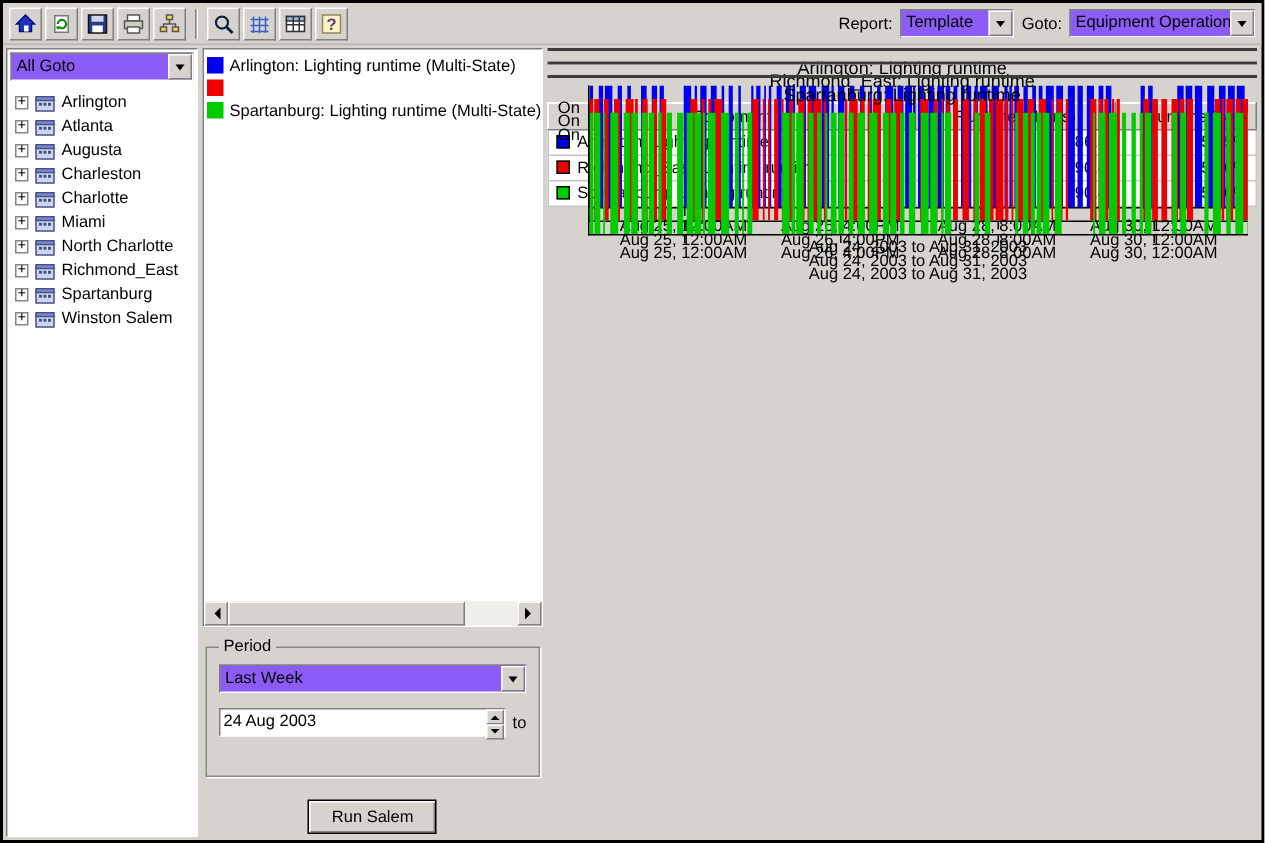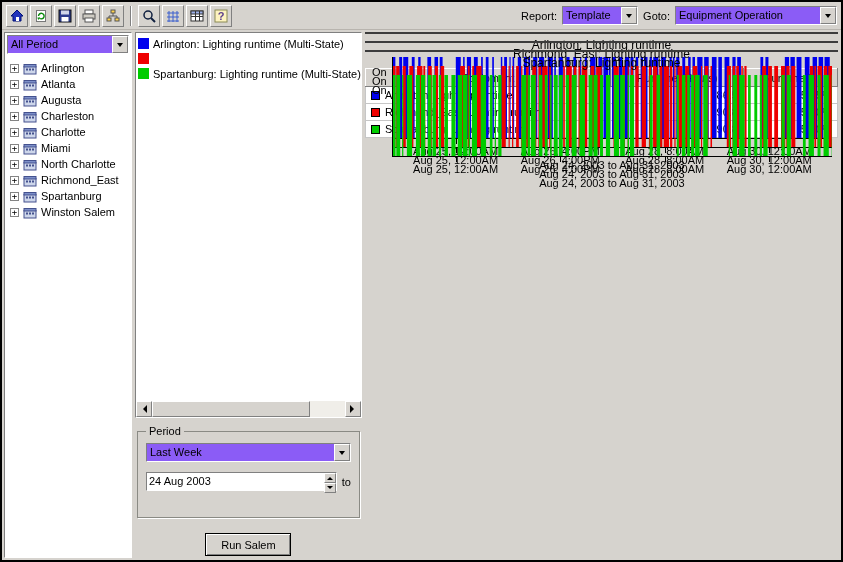--- a/index.html
+++ b/index.html
@@ -141,32 +141,32 @@
           <text x="8" y="12" font-size="11" font-weight="bold" text-anchor="middle" fill="#5a3d8a">?</text>
         </svg>
     </button>
     <div class="toolbar-right">
       <span>Report:</span>
       <div class="combo" style="width:76px">
         <span class="combo-text">Template</span>
         <span class="combo-btn"></span>
       </div>
       <span>Goto:</span>
-      <div class="combo" style="width:162px">
+      <div class="combo" style="width:124px">
         <span class="combo-text">Equipment Operation</span>
         <span class="combo-btn"></span>
       </div>
     </div>
   </div>
 
   <div class="content">
 
     <div class="left-panel">
       <div class="combo">
-        <span class="combo-text">All Period</span>
+        <span class="combo-text">All Goto</span>
         <span class="combo-btn"></span>
       </div>
       <div class="tree" id="tree">
           <div class="tree-row">
             <span class="plus-box">+</span>
             <span class="bldg">
               <svg width="14" height="13" viewBox="0 0 14 13">
                 <rect x="1" y="4.5" width="12" height="7.5" fill="#cdd6ea" stroke="#44518e"></rect>
                 <rect x="1" y="2.5" width="12" height="2.5" fill="#7d90c9" stroke="#44518e"></rect>
                 <rect x="3" y="6.5" width="2" height="2" fill="#44518e"></rect>

